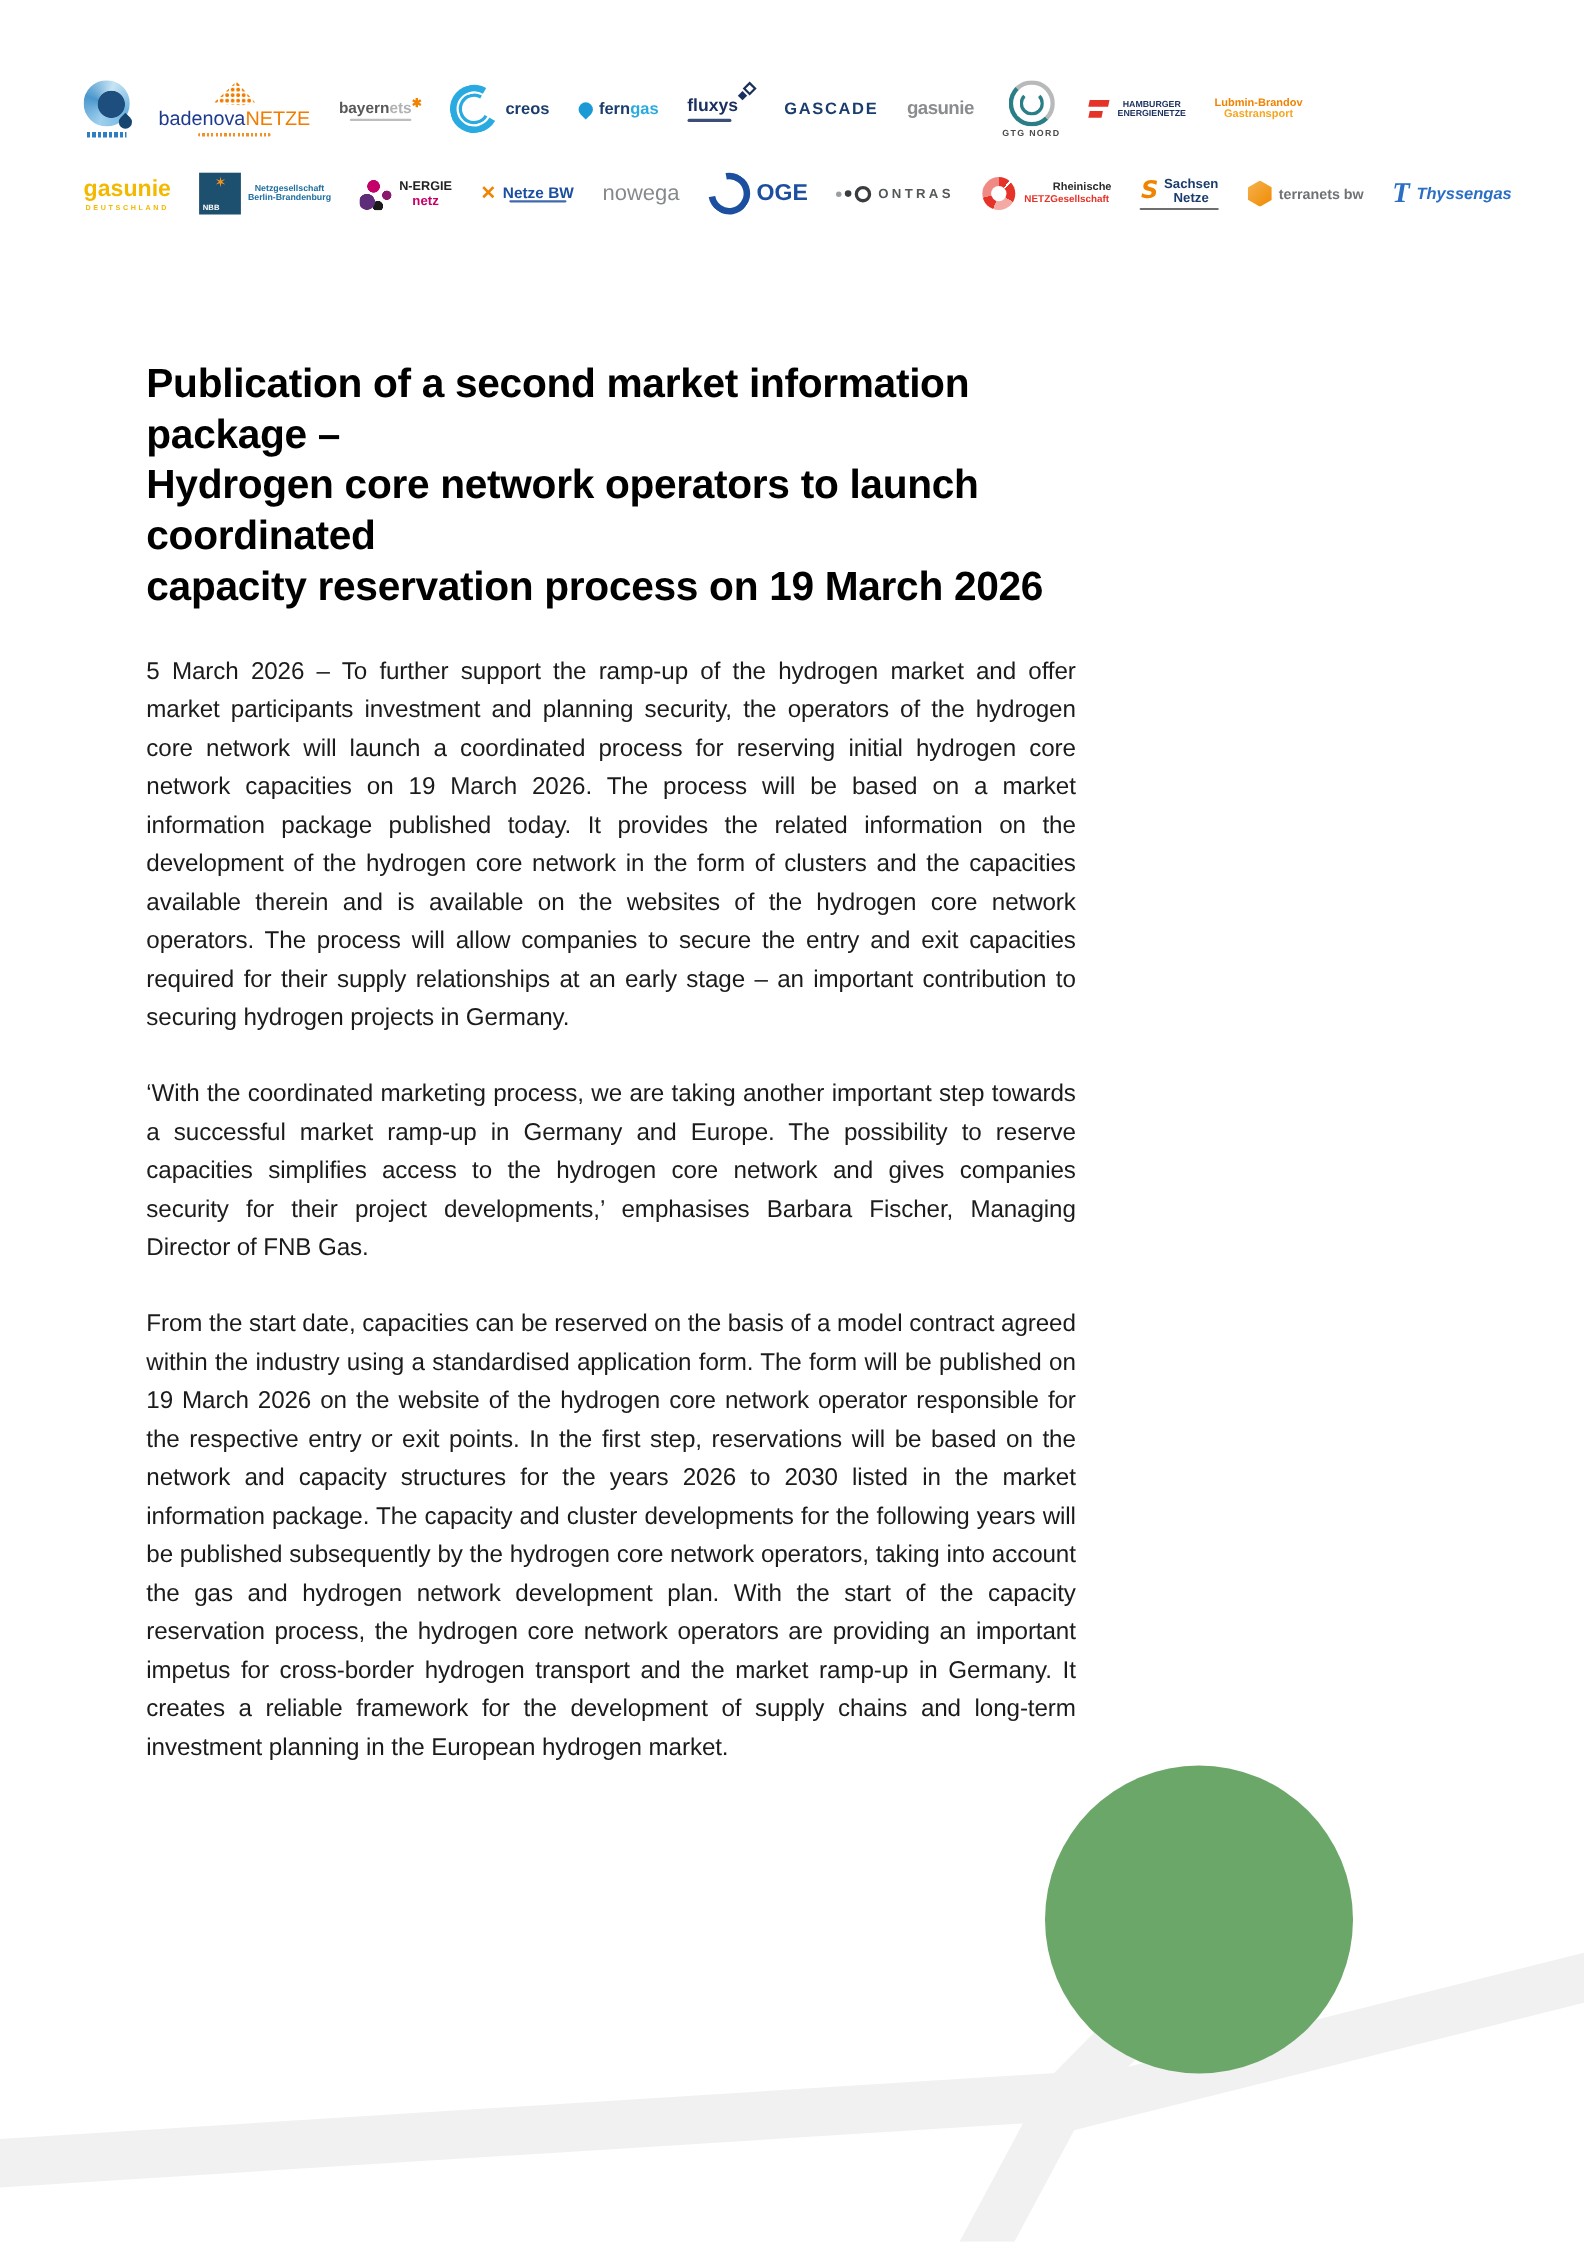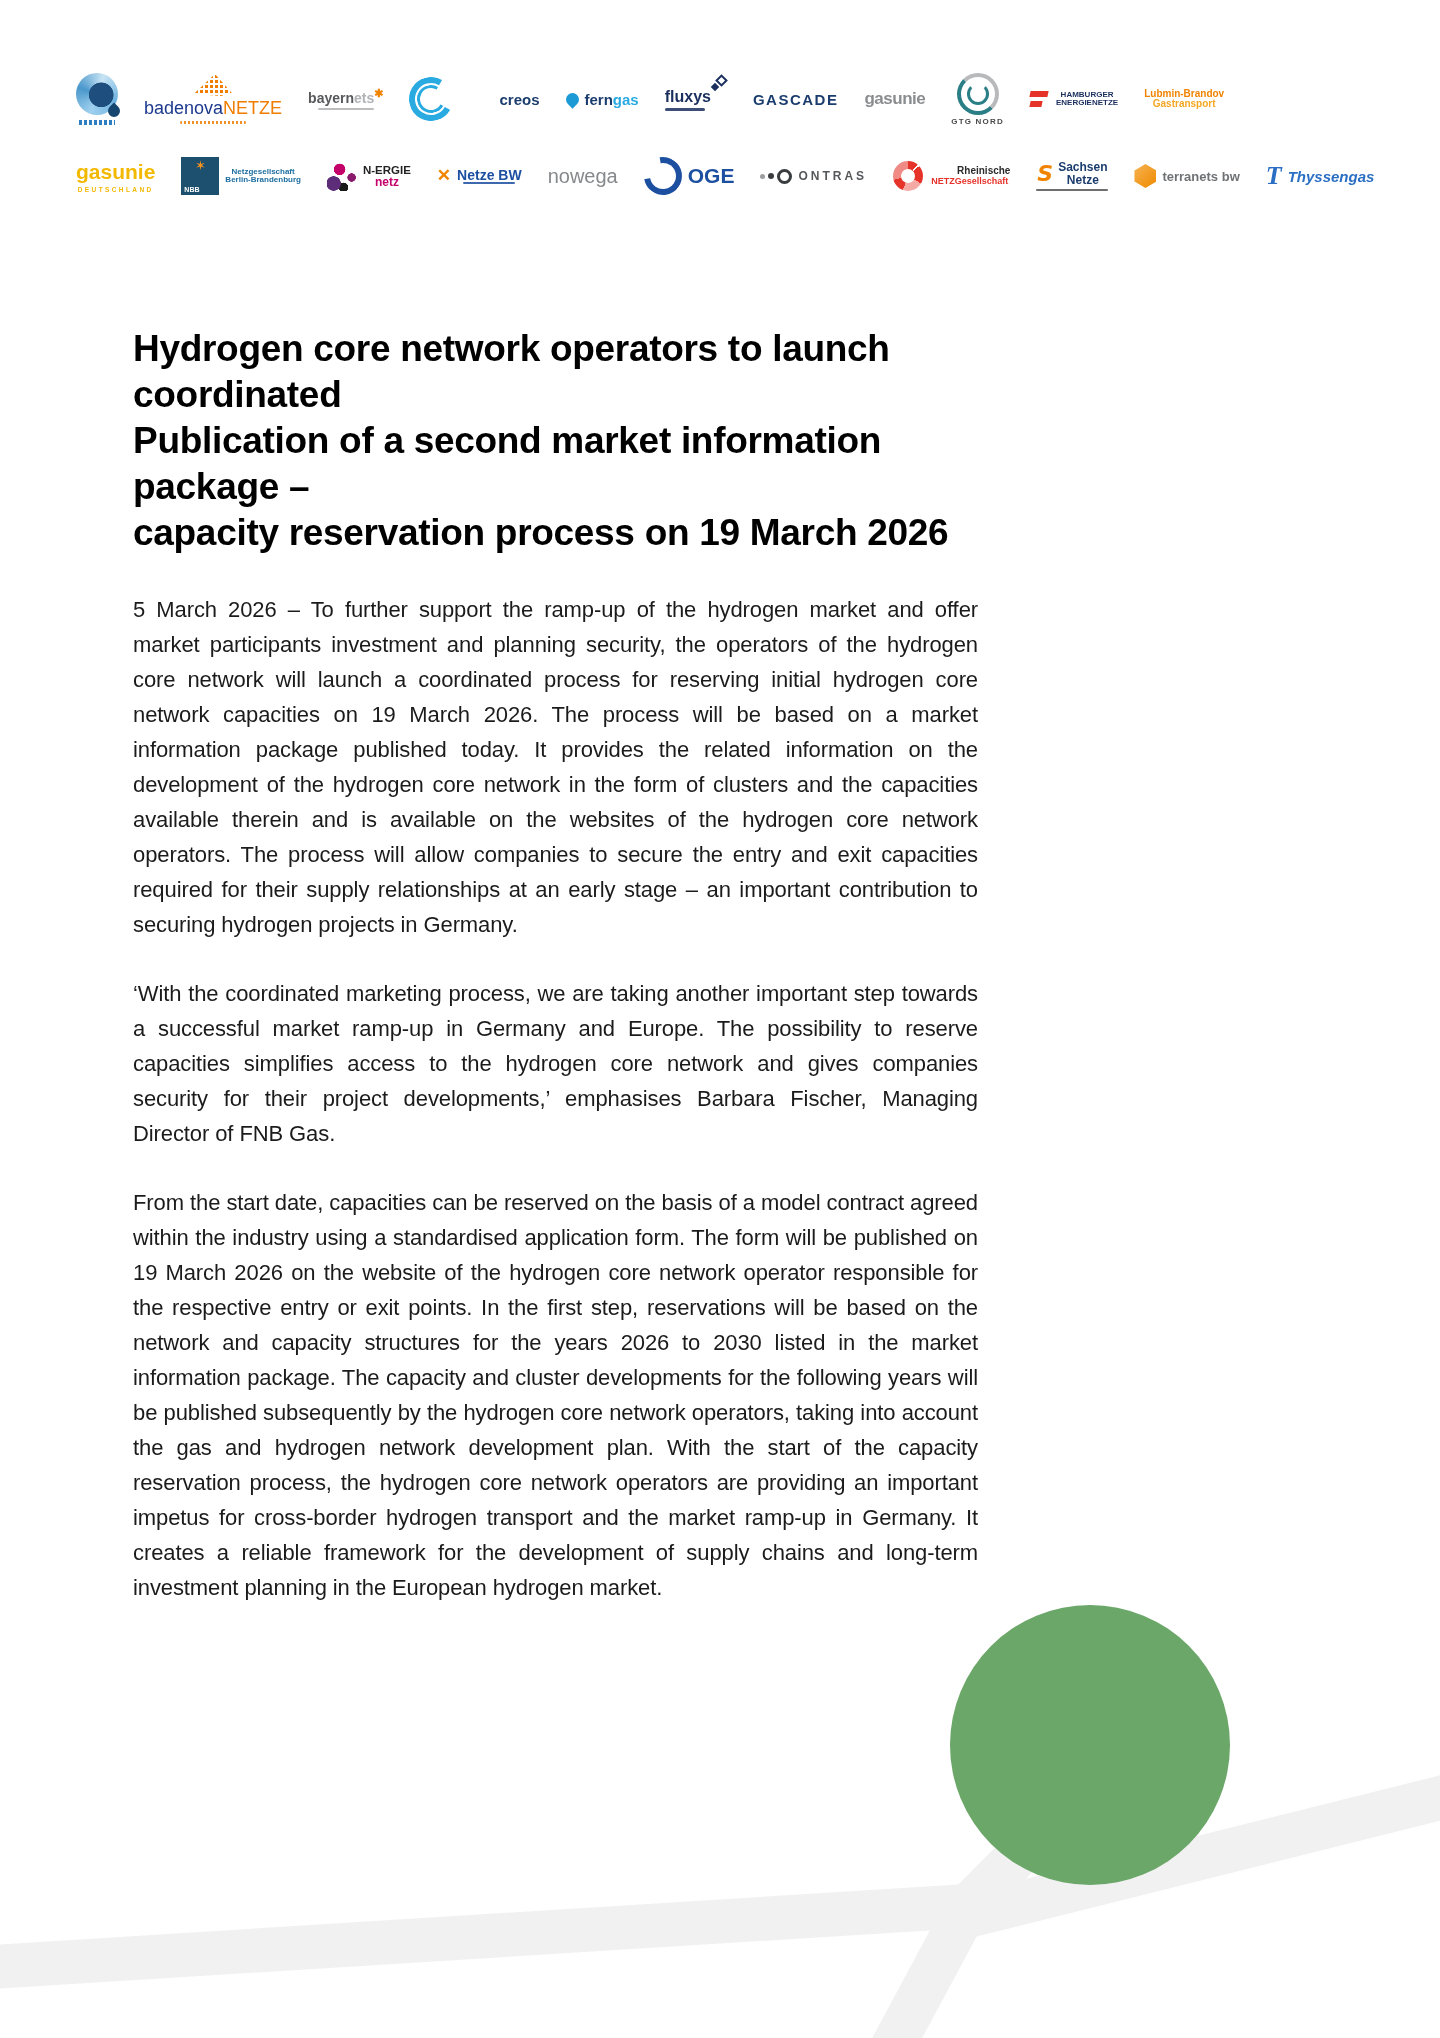--- a/index.html
+++ b/index.html
@@ -146,21 +146,21 @@
         <span class="tag" style="width:66px;background:repeating-linear-gradient(90deg,#f07d00 0 2px,transparent 2px 4px);"></span>
       </div>
 
       <div class="logo col">
         <span class="wm" style="font-size:14px;font-weight:700;"><span style="color:#58595b;">bayern</span><span style="color:#b0b2b4;">ets</span><span class="mk-ast"></span></span>
         <span class="tag" style="width:56px;background:#b0b2b4;height:2px;"></span>
       </div>
 
       <div class="logo">
         <span class="mk-creos"></span>
-        <span class="wm" style="font-size:15px;font-weight:700;color:#1b3d6e;margin-left:40px;">creos</span>
+        <span class="wm" style="font-size:15px;font-weight:700;color:#1b3d6e;">creos</span>
       </div>
 
       <div class="logo">
         <span class="mk-ferndrop"></span>
         <span class="wm" style="font-size:15px;font-weight:700;"><span style="color:#1b3d6e;">fern</span><span style="color:#29abe2;">gas</span></span>
       </div>
 
       <div class="logo col">
         <span style="display:flex;align-items:flex-start;">
           <span class="wm" style="font-size:16px;font-weight:700;color:#1b2f5e;">fluxys</span>
@@ -277,22 +277,22 @@
       <div class="logo">
         <span class="mk-t"></span>
         <span class="wm" style="font-size:15px;font-weight:700;font-style:italic;color:#2a6fc4;">Thyssengas</span>
       </div>
 
     </div>
   </header>
 
   <main class="article">
     <h1>
+      <div>Publication of a second market information package –</div>
       <div>Hydrogen core network operators to launch coordinated</div>
-      <div>Publication of a second market information package –</div>
       <div>capacity reservation process on 19 March 2026</div>
     </h1>
     <p>5 March 2026 – To further support the ramp-up of the hydrogen market and offer market participants investment and planning security, the operators of the hydrogen core network will launch a coordinated process for reserving initial hydrogen core network capacities on 19 March 2026. The process will be based on a market information package published today. It provides the related information on the development of the hydrogen core network in the form of clusters and the capacities available therein and is available on the websites of the hydrogen core network operators. The process will allow companies to secure the entry and exit capacities required for their supply relationships at an early stage – an important contribution to securing hydrogen projects in Germany.</p>
     <p>‘With the coordinated marketing process, we are taking another important step towards a successful market ramp-up in Germany and Europe. The possibility to reserve capacities simplifies access to the hydrogen core network and gives companies security for their project developments,’ emphasises Barbara Fischer, Managing Director of FNB Gas.</p>
     <p>From the start date, capacities can be reserved on the basis of a model contract agreed within the industry using a standardised application form. The form will be published on 19 March 2026 on the website of the hydrogen core network operator responsible for the respective entry or exit points. In the first step, reservations will be based on the network and capacity structures for the years 2026 to 2030 listed in the market information package. The capacity and cluster developments for the following years will be published subsequently by the hydrogen core network operators, taking into account the gas and hydrogen network development plan. With the start of the capacity reservation process, the hydrogen core network operators are providing an important impetus for cross-border hydrogen transport and the market ramp-up in Germany. It creates a reliable framework for the development of supply chains and long-term investment planning in the European hydrogen market.</p>
   </main>
 
 </div>
 
 </body></html>

